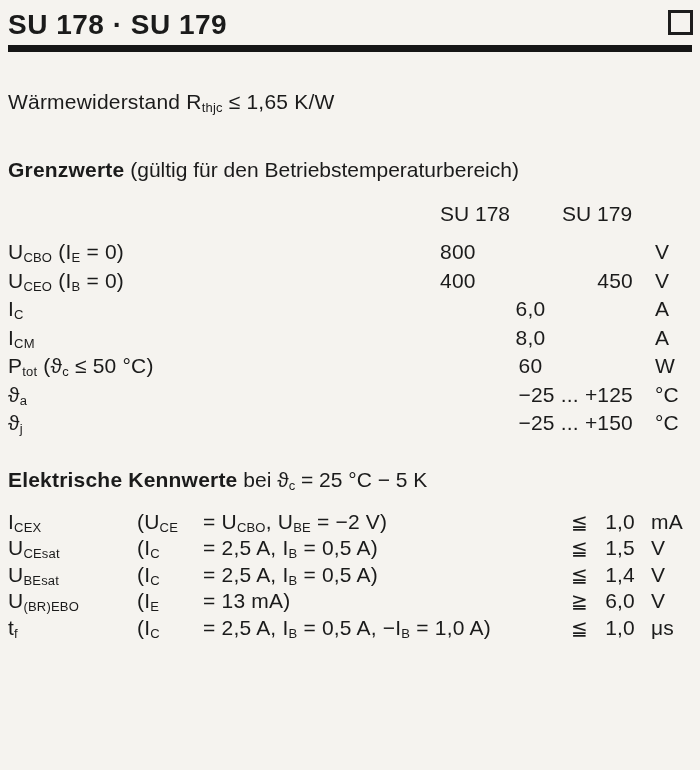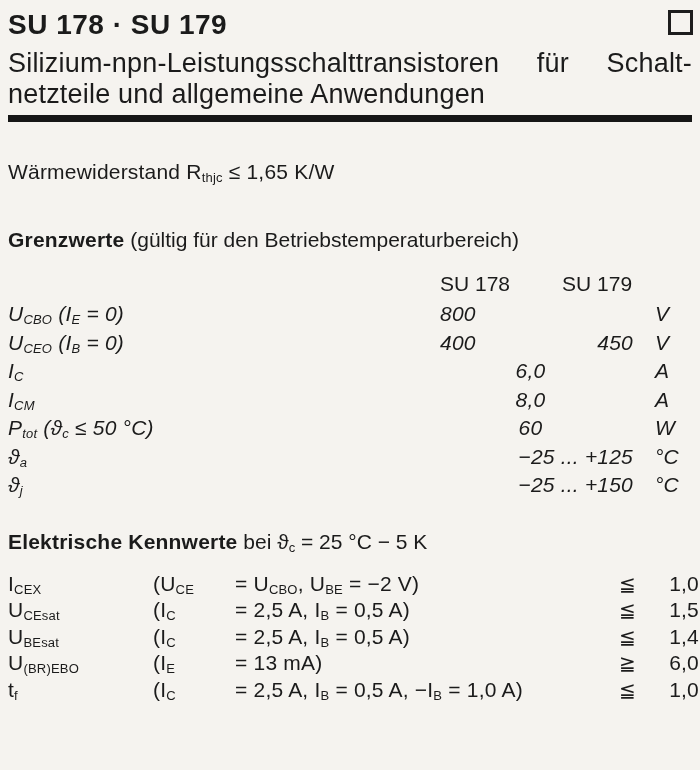--- a/index.html
+++ b/index.html
@@ -39,61 +39,57 @@
   .section-heading{margin-top:44px;font-size:21px;line-height:24px;font-weight:400;}
   .section-heading .bold{font-weight:700;letter-spacing:0.2px;}
   .kenn-heading{margin-top:30px;}
 
   
   .l-head{
     margin-top:20px;font-size:21px;line-height:24px;
     display:flex;padding-left:432px;
   }
   .l-head .h2col{margin-left:52px;}
-  .limits-body{margin-top:4px;font-style:italic;}
+  .limits-body{margin-top:12px;}
   .l-row{
     display:grid;
     grid-template-columns:432px 68px 125px 47px;
     align-items:baseline;
     font-size:21px;line-height:28.5px;letter-spacing:0.2px;
   }
   .l-label{grid-column:1;}
   .l-v1{grid-column:2;text-align:left;}
   .l-v2{grid-column:3;text-align:right;}
   .l-center{grid-column:2/4;text-align:center;padding-right:12px;}
   .l-range{grid-column:2/4;text-align:right;}
   .l-unit{grid-column:4;text-align:left;padding-left:22px;white-space:nowrap;}
 
   
   .kenn-body{margin-top:17px;}
   .k-row{
     display:grid;
     grid-template-columns:129px 66px 368px 24px 40px 49px;
     align-items:baseline;
-    font-size:21px;line-height:25.6px;letter-spacing:0.2px;gap:16px;
+    font-size:21px;line-height:25.6px;letter-spacing:0.2px;
   }
   .k-sym{grid-column:1;}
   .k-chead{grid-column:2;}
   .k-crest{grid-column:3;white-space:nowrap;}
   .k-rel{grid-column:4;font-size:20px;}
   .k-val{grid-column:5;text-align:right;}
   .k-unit{grid-column:6;text-align:left;padding-left:16px;white-space:nowrap;}
 </style>
 </head>
 <body>
 
 <div class="page">
 
   <h1 class="title">SU 178 · SU 179</h1>
   <span class="corner-square"></span>
 
-  <p class="subtitle">
-    <span class="jline">Silizium-npn-Leistungsschalttransistoren für Schalt-</span>
-    <span class="lline">netzteile und allgemeine Anwendungen</span>
-  </p>
 
   <div class="thick-rule"></div>
 
 
   <p class="body-line thermal">Wärmewiderstand R<sub>thjc</sub> ≤ 1,65 K/W</p>
 
   <h2 class="section-heading">
     <span class="bold">Grenzwerte</span>
     <span>(gültig für den Betriebstemperaturbereich)</span>
   </h2>

